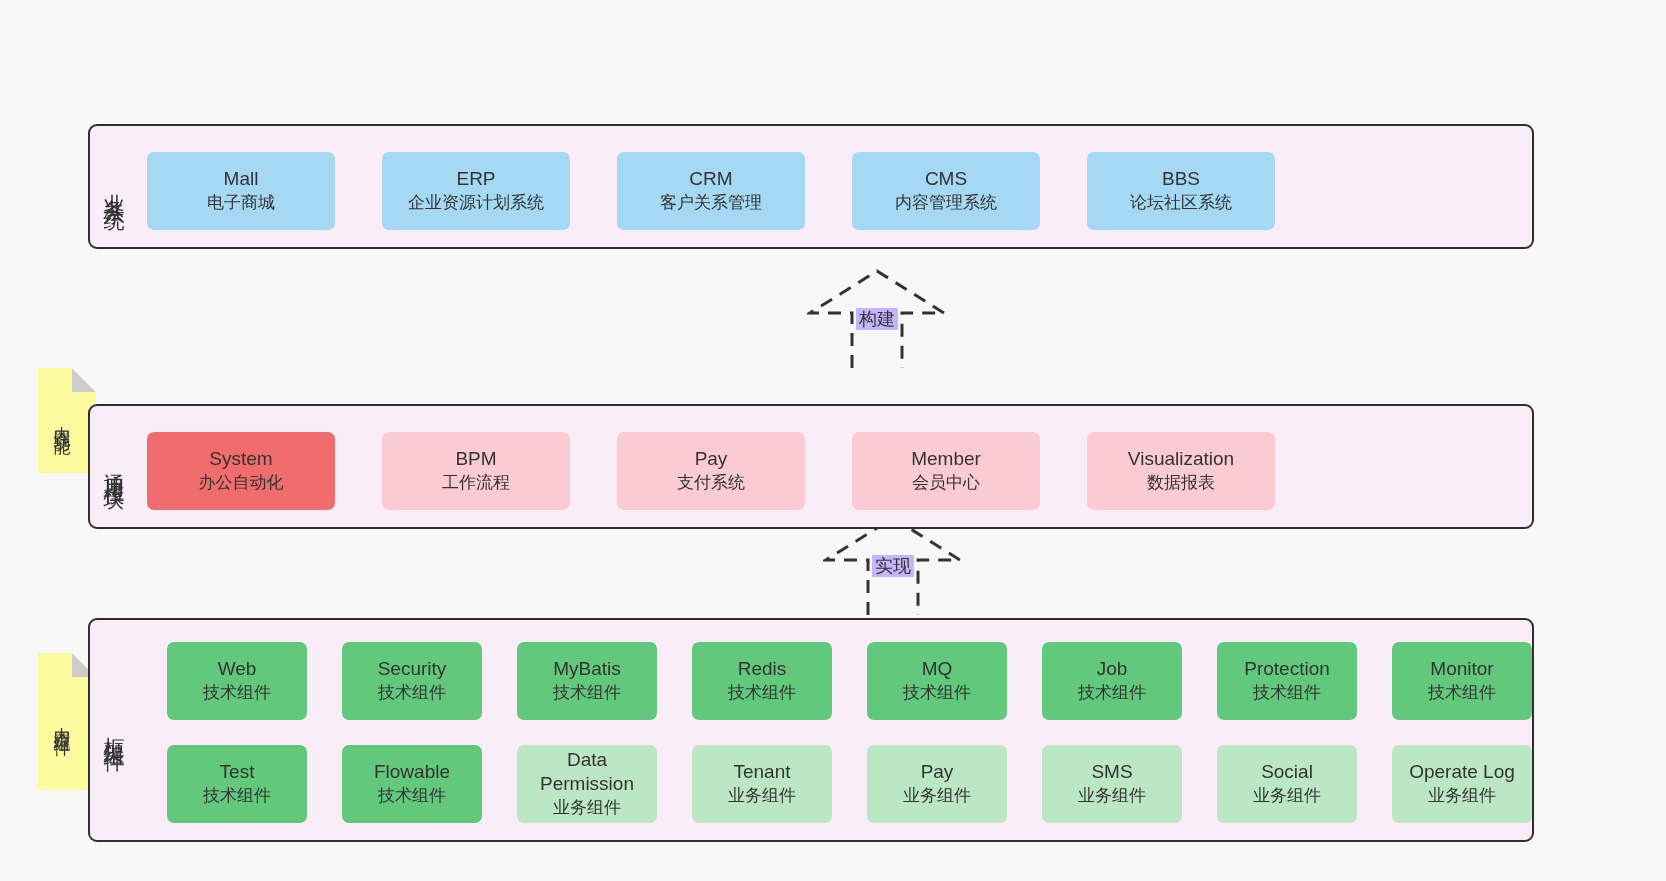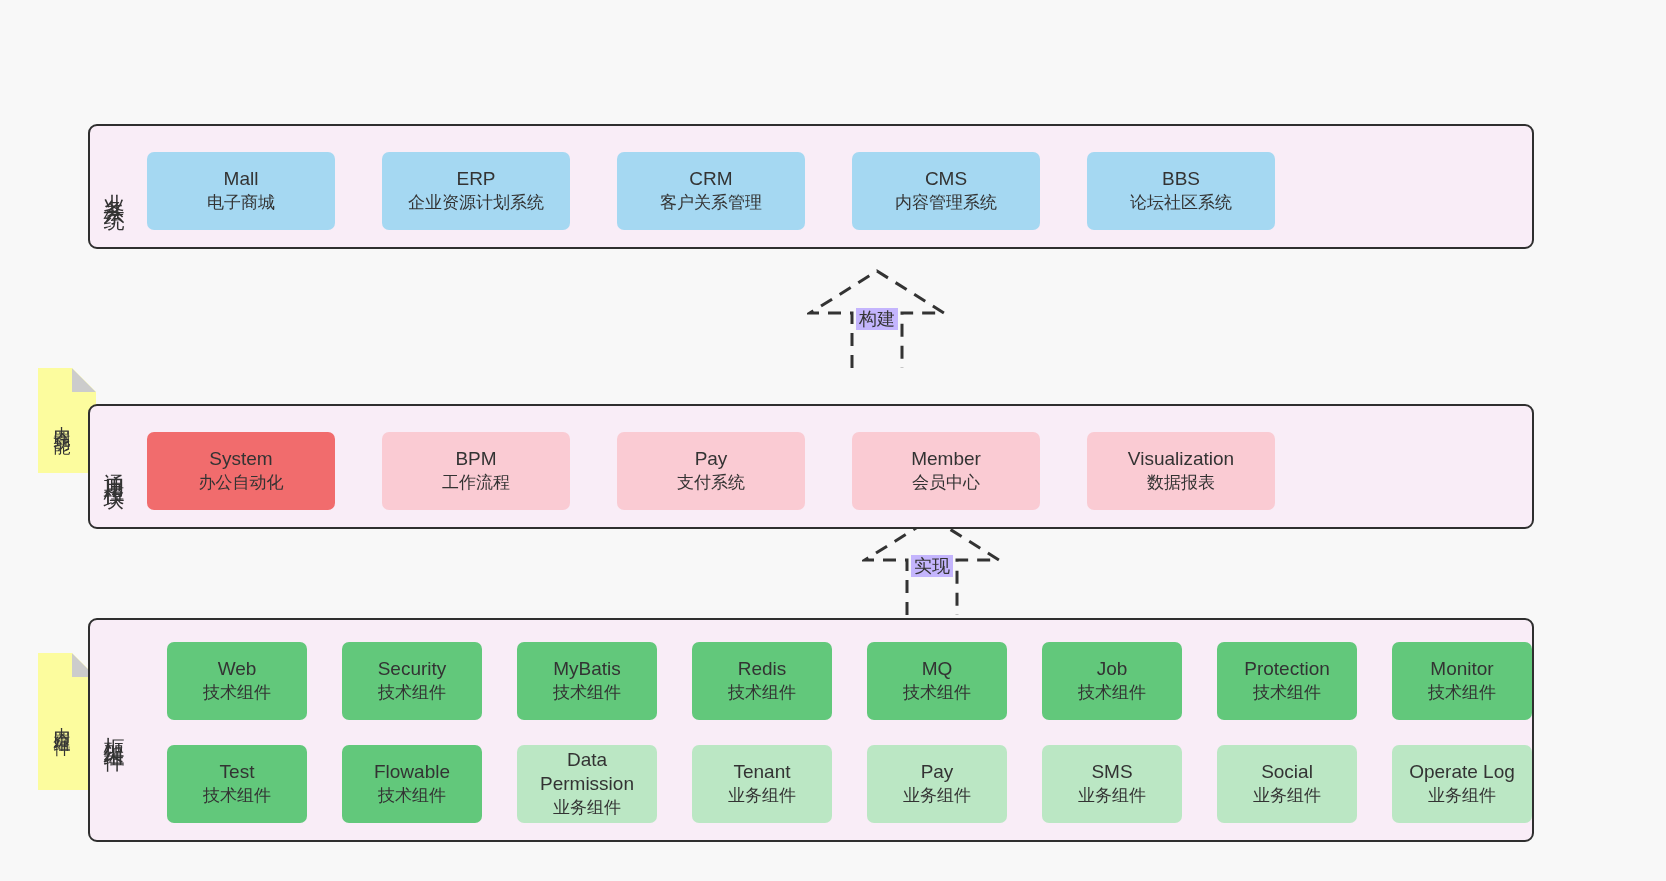--- a/index.html
+++ b/index.html
@@ -55,21 +55,21 @@
 
   
   .arrow { position:absolute; z-index:1; }
   .arrow svg { display:block; }
   .arrow-label {
     position:absolute; left:50%; top:40px; transform:translateX(-50%);
     background:#c4b5fd; padding:0 3px; font-size:18px; line-height:22px;
     white-space:nowrap; z-index:3;
   }
   #arrow-build     { left:807px; top:268px; }
-  #arrow-implement { left:862px; top:515px; }
+  #arrow-implement { left:823px; top:515px; }
 
   
   .sticky {
     position:absolute; left:38px; width:58px;
     background:#fcfc9e; z-index:1;
     clip-path:polygon(0 0, calc(100% - 24px) 0, 100% 24px, 100% 100%, 0 100%);
     display:flex; align-items:center; justify-content:center;
   }
   #sticky-modules    { top:368px; height:105px; }
   #sticky-components { top:653px; height:137px; }

